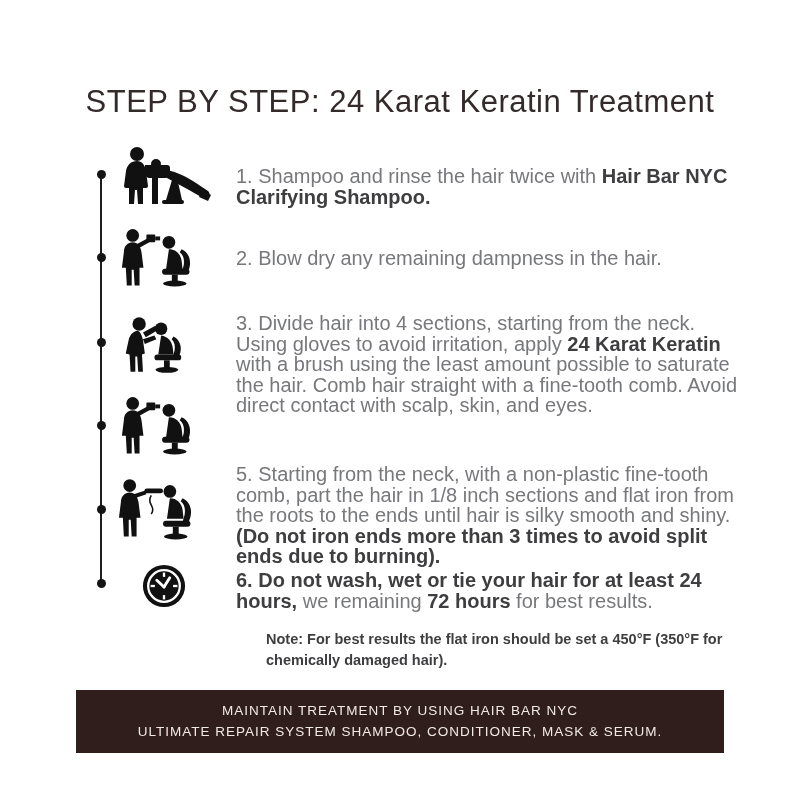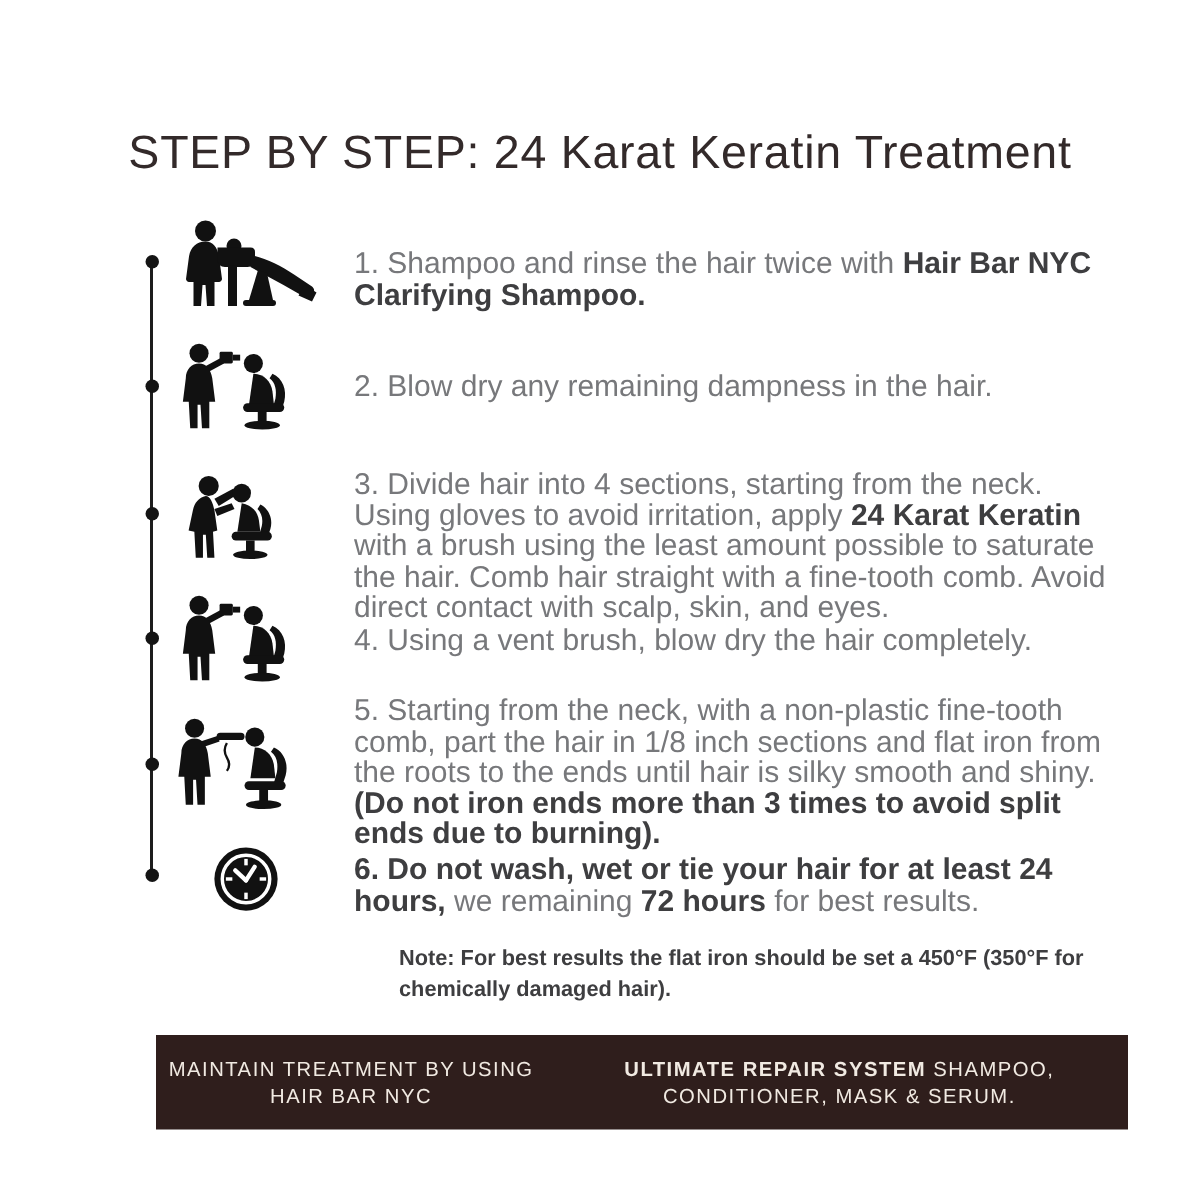--- a/index.html
+++ b/index.html
@@ -40,28 +40,27 @@
   }
   .step-text .b, .note .b{color:#3e3e40;font-weight:700;}
   .note{
     position:absolute;left:218px;top:629px;width:475px;
     font-size:14.5px;line-height:21px;color:#3e3e40;margin-left:48px;
   }
   .footer{
     position:absolute;left:76px;top:690px;width:648px;height:63px;
     background:#2f1e1c;
     color:#f1eae2;
-    display:flex;flex-direction:row;justify-content:center;align-items:center;
+    display:flex;flex-direction:column;justify-content:center;align-items:center;
     gap:3px;
-    margin-left:28px;
   }
   .footer-line{
     font-size:13.5px;letter-spacing:1px;text-align:center;line-height:18px;
   }
-  .footer-line .b{font-weight:700;color:#f1eae2;}
+  .footer-line .b{font-weight:400;color:#f1eae2;}
 </style>
 </head>
 <body>
 
 <div class="poster">
 
   <div class="title">STEP BY STEP: 24 Karat Keratin Treatment</div>
 
   <div class="rail"></div>
   <div class="dot" style="top:169.5px"></div>
@@ -127,21 +126,20 @@
       <rect x="38" y="8" width="5" height="4"></rect>
       <path d="M15 14 c-5 0 -9 4 -9 10 l-2 16 4 0 1 18 5 0 0 -16 2 0 1 16 5 0 0 -18 4 0 -2 -16 c-1 -6 -4 -10 -9 -10 z"></path>
       <circle cx="52" cy="14" r="6.5"></circle>
       <path d="M52 21 c7 0 12 5 13 12 l1 9 -17 0 z"></path>
       <path d="M65 21 c7 3 10 11 8 19 l-2 6 -6 -1 2 -7 c1 -6 0 -11 -4 -14 z"></path>
       <rect x="45" y="41" width="28" height="6" rx="3"></rect>
       <rect x="55" y="47" width="6" height="8"></rect>
       <ellipse cx="58" cy="56" rx="12" ry="3"></ellipse>
     </svg>
   </div>
-  <div class="step-text" style="top:417px"><span>4. Using a vent brush, blow dry the hair completely.</span></div>
 
   <div class="icon" style="left:116px;top:478px;width:96px;height:66px">
     <svg viewBox="0 0 98 66" fill="#111">
       <circle cx="14" cy="7" r="6.5"></circle>
       <path d="M14 14 c-5 0 -9 4 -9 10 l-2 16 4 0 1 19 5 0 0 -17 2 0 1 17 5 0 0 -19 4 0 -2 -16 c-1 -6 -4 -10 -9 -10 z"></path>
       <path d="M18 16 l12 -4 1 4 -12 4 z"></path>
       <rect x="29" y="10" width="19" height="5" rx="2.5"></rect>
       <path d="M36 17 q-3 5 0 10 q3 5 0 9" stroke="#111" stroke-width="1.6" fill="none"></path>
       <circle cx="55" cy="13" r="6.5"></circle>
       <path d="M55 20 c7 0 12 5 13 12 l1 9 -17 0 z"></path>

